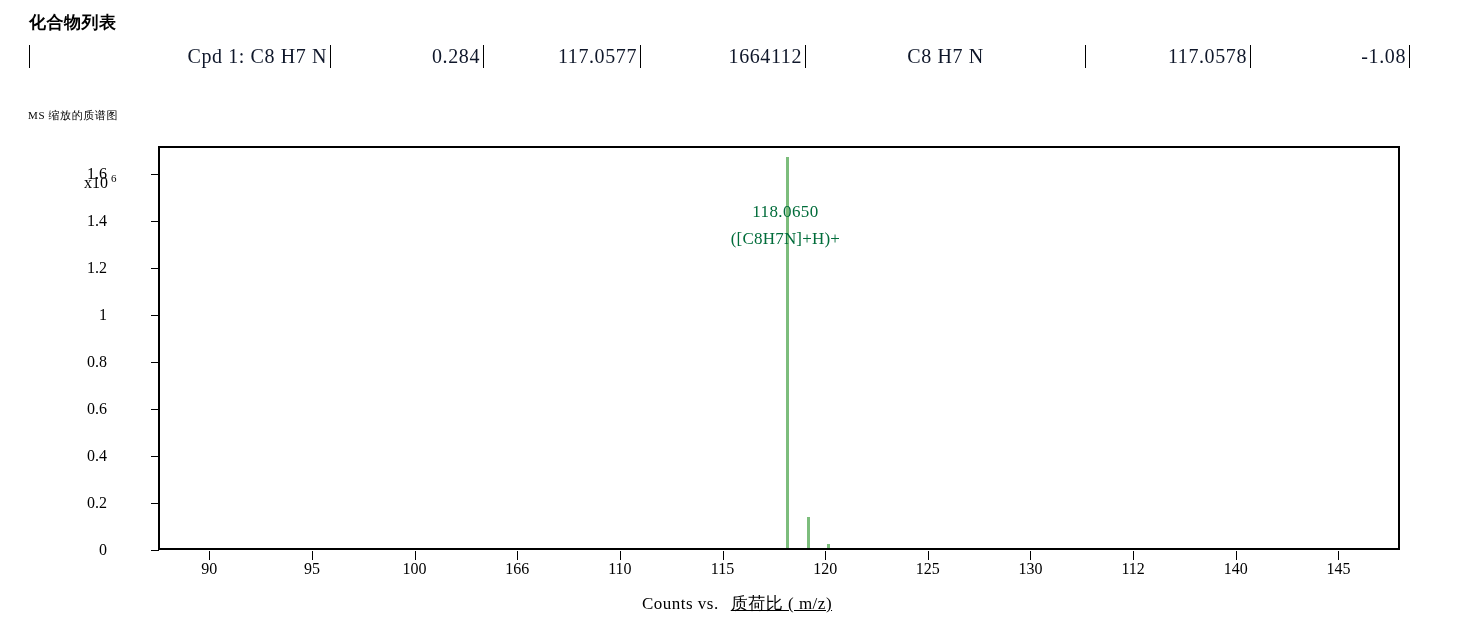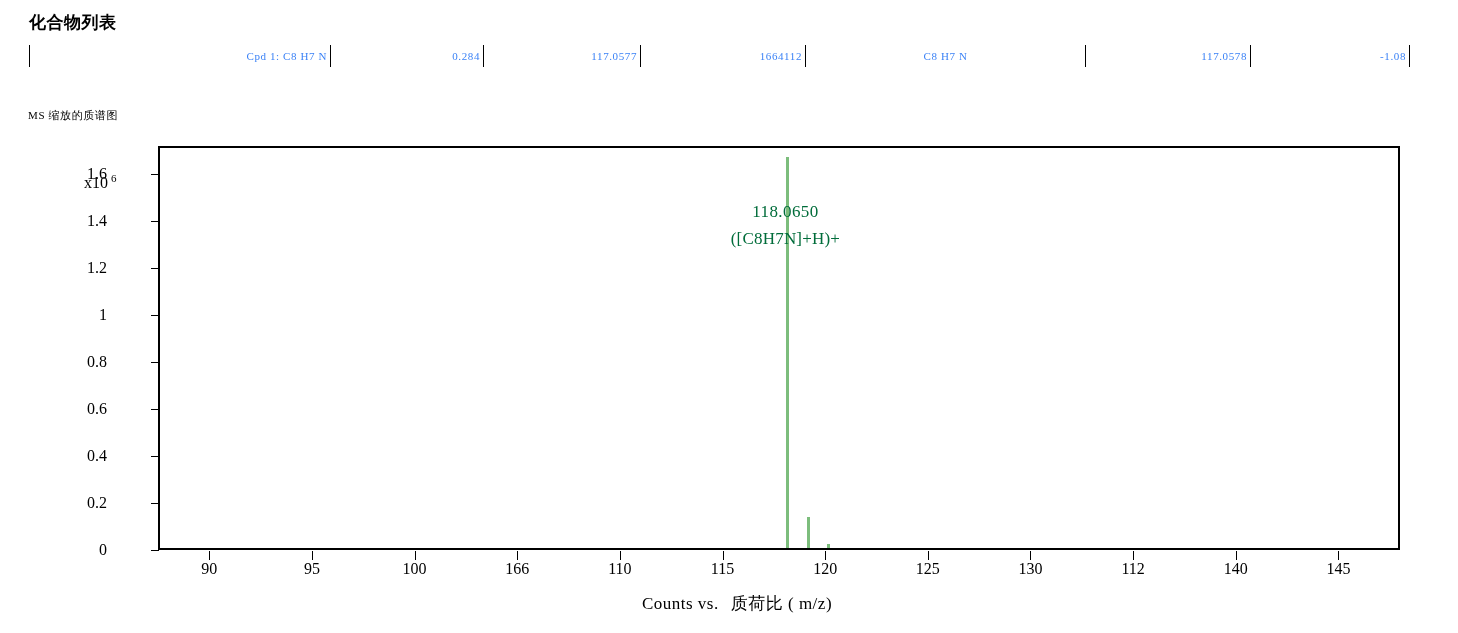--- a/index.html
+++ b/index.html
@@ -59,22 +59,22 @@
   }
   #compound-table tr.header-row td:first-child {
     border-left: 2px solid #000;
   }
   #compound-table tr.header-row td:last-child {
     border-right: 2px solid #000;
   }
   #compound-table tr.data-row td {
     border-right: 1.5px solid #000;
     font-family: "Liberation Serif", "DejaVu Serif", serif;
-    font-size: 11px;
-    color: #3b82f6;
+    font-size: 20px;
+    color: #0f172a;
     white-space: nowrap;
     padding-right: 3px;
     text-align: right;
     letter-spacing: 0.6px;
   }
   #compound-table tr.data-row td:first-child {
     border-left: 1.5px solid #000;
   }
   #compound-table tr.data-row td.cell-center {
     text-align: center;
@@ -193,20 +193,21 @@
     left: 0;
     top: 592px;
     width: 1458px;
     text-align: center;
     font-family: "Liberation Serif", "DejaVu Serif", serif;
     font-size: 17px;
     letter-spacing: 0.5px;
   }
   #x-axis-title .xtitle-cn {
     margin-left: 12px;
+    text-decoration: underline;
   }
 
   
   .peak {
     position: absolute;
     bottom: 0;
     width: 3px;
     background: #7cbd7c;
   }
   .peak-annotation {

